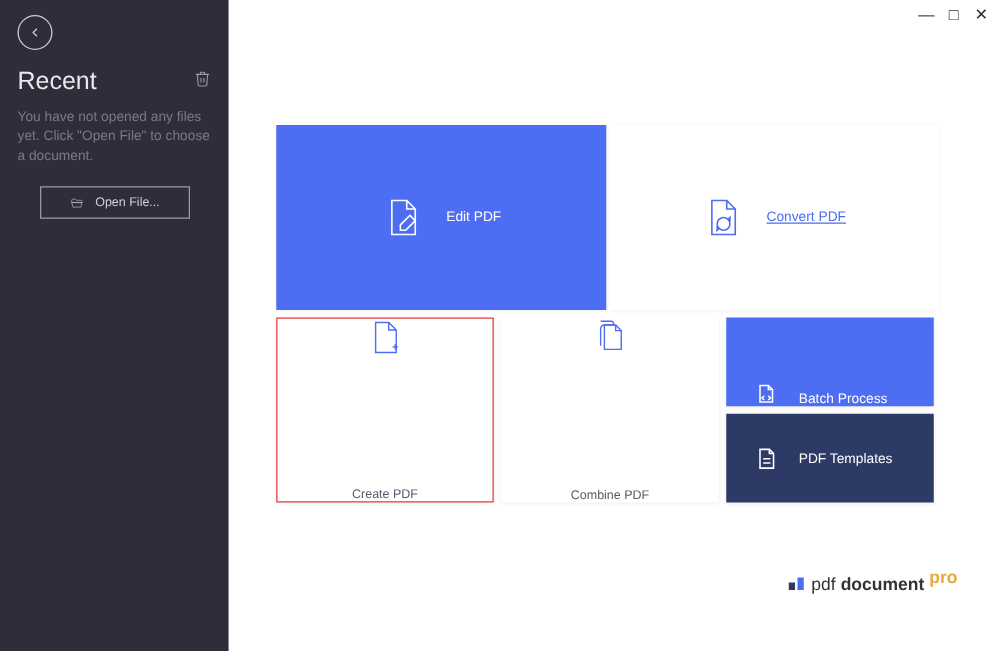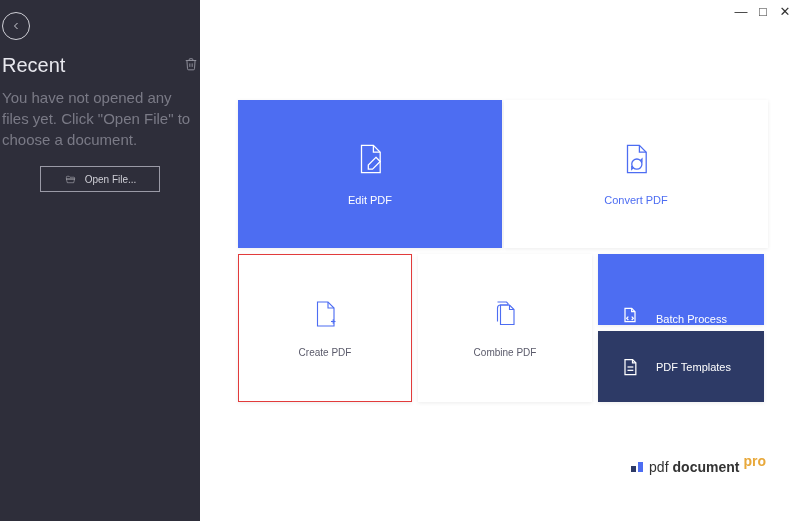--- a/index.html
+++ b/index.html
@@ -1,40 +1,40 @@
 <!DOCTYPE html>
 <html><head>
 <meta charset="utf-8">
 <style>
   * { margin: 0; padding: 0; box-sizing: border-box; }
   html, body { width: 800px; height: 521px; font-family: "Segoe UI", Arial, sans-serif; background: #fff; overflow: hidden; }
   .app { display: flex; width: 800px; height: 521px; position: relative; }
   .window-controls { position: absolute; top: 4px; right: 8px; display: flex; gap: 8px; z-index: 10; font-size: 13px; color: #333; }
   .window-controls span { cursor: default; width: 14px; text-align: center; }
   
-  .sidebar { width: 200px; height: 100%; background: #2e2e3a; color: #cfcfd6; padding: 12px 2px; }
+  .sidebar { width: 183px; height: 100%; background: #2e2e3a; color: #cfcfd6; padding: 12px 14px; }
   .back-circle { width: 28px; height: 28px; border: 1.5px solid #cfcfd6; border-radius: 50%; display: flex; align-items: center; justify-content: center; margin-bottom: 14px; cursor: default; }
   .back-circle svg { width: 12px; height: 12px; stroke: #cfcfd6; }
   .sidebar-header { display: flex; align-items: center; justify-content: space-between; margin-bottom: 10px; }
   .sidebar-title { font-size: 20px; font-weight: 300; color: #e8e8ee; }
   .trash svg { width: 14px; height: 14px; stroke: #9a9aa6; }
-  .hint { font-size: 15px; color: #7a7a86; line-height: 1.4; }
+  .hint { font-size: 11px; color: #7a7a86; line-height: 1.4; }
   .open-file-btn { width: 120px; height: 26px; margin: 16px auto; border: 1px solid #9a9aa6; display: flex; align-items: center; justify-content: center; gap: 8px; font-size: 10px; color: #cfcfd6; cursor: default; }
   .open-file-btn svg { width: 13px; height: 11px; stroke: #cfcfd6; fill: none; }
   
   .main { flex: 1; height: 100%; background: #fff; position: relative; padding-top: 100px; padding-left: 38px; }
   .row-top { display: flex; gap: 2px; }
-  .big-card { width: 264px; height: 148px; display: flex; flex-direction: column; align-items: center; justify-content: center; gap: 18px; font-size: 11px; box-shadow: 0 1px 4px rgba(0,0,0,0.08); }
+  .big-card { width: 264px; height: 148px; display: flex; flex-direction: row; align-items: center; justify-content: center; gap: 18px; font-size: 11px; box-shadow: 0 1px 4px rgba(0,0,0,0.08); }
   .blue-bg { background: #4d6df2; color: #fff; }
-  .white-bg { background: #fff; color: #4d6df2; }
+  .white-bg { background: #fff; color: #4d6df2; text-decoration: underline; }
   .big-card svg { width: 34px; height: 34px; stroke-width: 1.5; fill: none; }
   .blue-bg svg { stroke: #fff; }
   .white-bg svg, .med-card svg { stroke: #4d6df2; }
   .row-bottom { display: flex; gap: 6px; margin-top: 6px; }
-  .med-card { width: 174px; height: 148px; display: flex; flex-direction: column; align-items: center; justify-content: center; gap: 18px; font-size: 10px; box-shadow: 0 1px 4px rgba(0,0,0,0.08); background: #fff; color: #5a5a6a; }
+  .med-card { width: 174px; height: 148px; display: flex; flex-direction: column; align-items: center; justify-content: space-between; gap: 18px; font-size: 10px; box-shadow: 0 1px 4px rgba(0,0,0,0.08); background: #fff; color: #5a5a6a; }
   .med-card svg { width: 30px; height: 30px; stroke-width: 1.5; fill: none; }
   .highlighted { border: 1.5px solid #e23b3b; }
   .side-cards { display: flex; flex-direction: column; gap: 6px; }
   .small-card { width: 166px; height: 71px; display: flex; align-items: center; gap: 16px; padding-left: 22px; font-size: 11px; box-shadow: 0 1px 4px rgba(0,0,0,0.08); color: #fff; }
   .small-card svg { width: 20px; height: 20px; stroke-width: 1.5; fill: none; stroke: #fff; }
   .batch-bg { background: #4d6df2; align-items: flex-end; }
   .templates-bg { background: #2d3a66; }
   .brand { position: absolute; right: 34px; bottom: 46px; display: flex; align-items: baseline; gap: 4px; font-size: 14px; color: #333; }
   .brand .logo-sq { display: inline-flex; gap: 2px; margin-right: 2px; }
   .brand .logo-sq i { width: 5px; height: 10px; background: #4d6df2; display: inline-block; }

